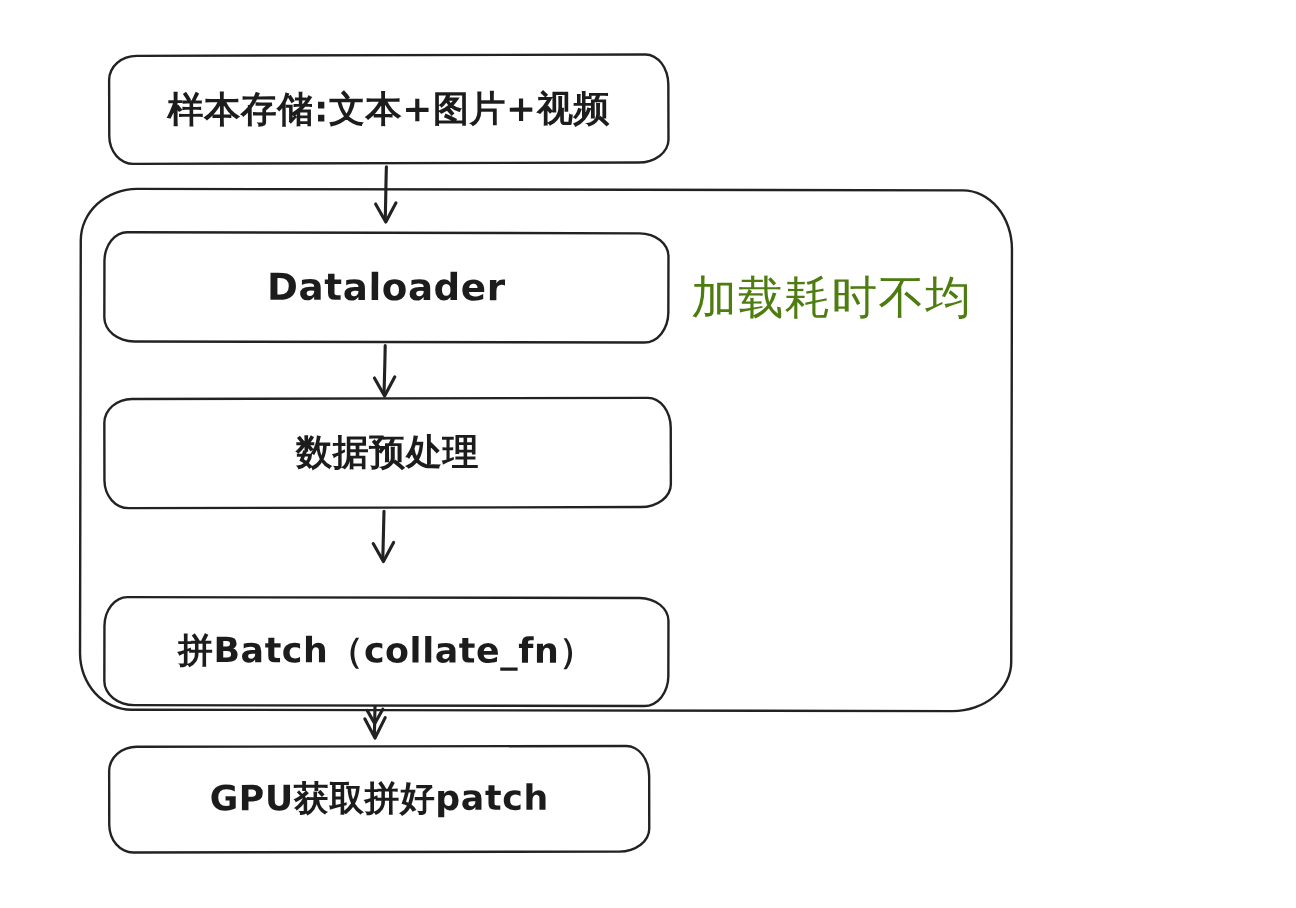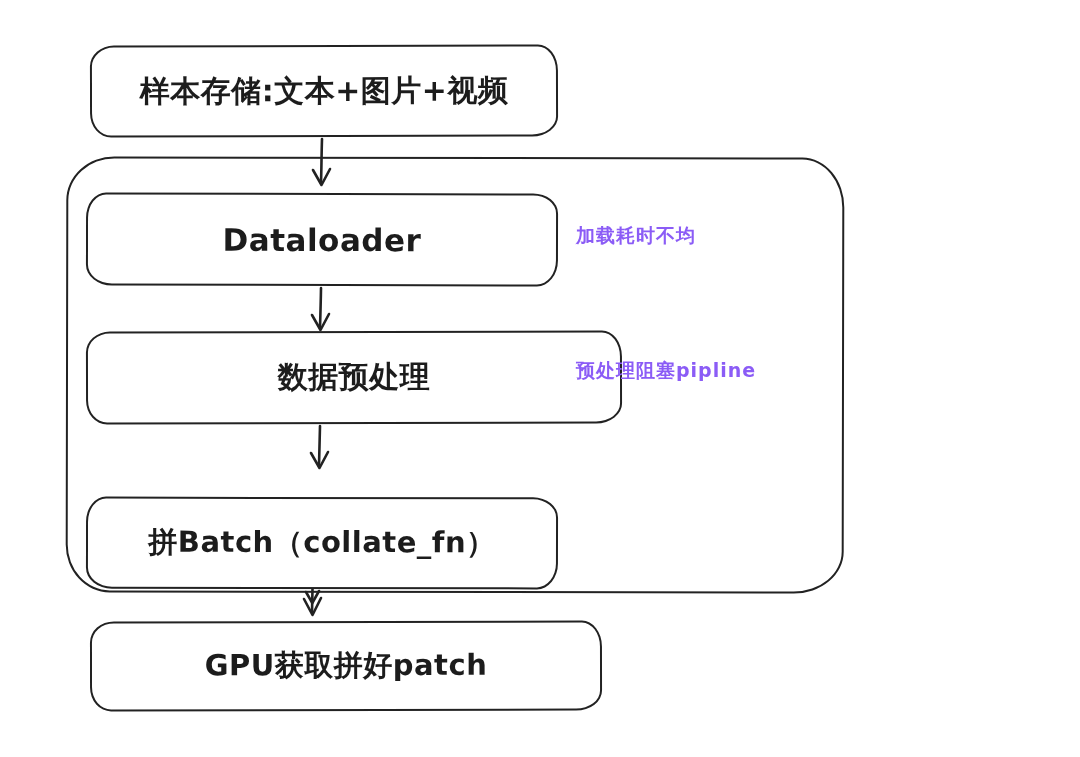--- a/index.html
+++ b/index.html
@@ -30,31 +30,31 @@
     letter-spacing: 0.5px;
   }
   
   .r-small  { border-radius: 24px 20px 26px 21px / 21px 26px 20px 24px; }
   .r-small2 { border-radius: 20px 25px 21px 26px / 25px 20px 26px 21px; }
   .r-big    { border-radius: 48px 42px 50px 44px / 44px 50px 42px 48px; }
 
   #node-storage    { left: 90px;  top: 45px;  width: 468px; height: 92px; font-size: 30px; transform: rotate(-0.15deg); }
   #group-pipeline  { left: 66px;  top: 157px; width: 778px; height: 436px; background: transparent; transform: rotate(0.1deg); }
   #node-dataloader { left: 86px;  top: 193px; width: 472px; height: 93px; font-size: 31px; transform: rotate(0.12deg); }
-  #node-preprocess { left: 86px;  top: 331px; width: 536px; height: 93px; font-size: 30px; transform: rotate(-0.12deg); }
+  #node-preprocess { left: 86px;  top: 331px; width: 474px; height: 93px; font-size: 30px; transform: rotate(-0.12deg); }
   #node-batch      { left: 86px;  top: 469px; width: 472px; height: 92px; font-size: 29px; transform: rotate(0.1deg); margin-top: 28px; }
-  #node-gpu        { left: 90px;  top: 621px; width: 512px; height: 90px; font-size: 29px; transform: rotate(-0.1deg); }
+  #node-gpu        { left: 90px;  top: 621px; width: 452px; height: 90px; font-size: 29px; transform: rotate(-0.1deg); }
 
   .annotation {
     position: absolute;
-    font-size: 19px;
-    font-weight: 700;
+    font-size: 38px;
+    font-weight: 400;
     letter-spacing: 1px;
     white-space: nowrap;
-    color: #8b5cf6;
+    color: #4d7c0f;
   }
   #annotation-dataloader { left: 576px; top: 223px; }
   #annotation-preprocess { left: 576px; top: 358px; }
 
   #arrows {
     position: absolute;
     left: 0; top: 0;
     width: 1080px;
     height: 757px;
     pointer-events: none;
@@ -99,21 +99,20 @@
   <div id="group-pipeline" class="node r-big"></div>
 
   <div id="node-dataloader" class="node r-small2">
     <span>Dataloader</span>
   </div>
   <div id="annotation-dataloader" class="annotation">加载耗时不均</div>
 
   <div id="node-preprocess" class="node r-small">
     <span>数据预处理</span>
   </div>
-  <div id="annotation-preprocess" class="annotation">预处理阻塞pipline</div>
 
   <div id="node-batch" class="node r-small2">
     <span>拼Batch（collate_fn）</span>
   </div>
 
   <div id="node-gpu" class="node r-small">
     <span>GPU获取拼好patch</span>
   </div>
 
 </div>

